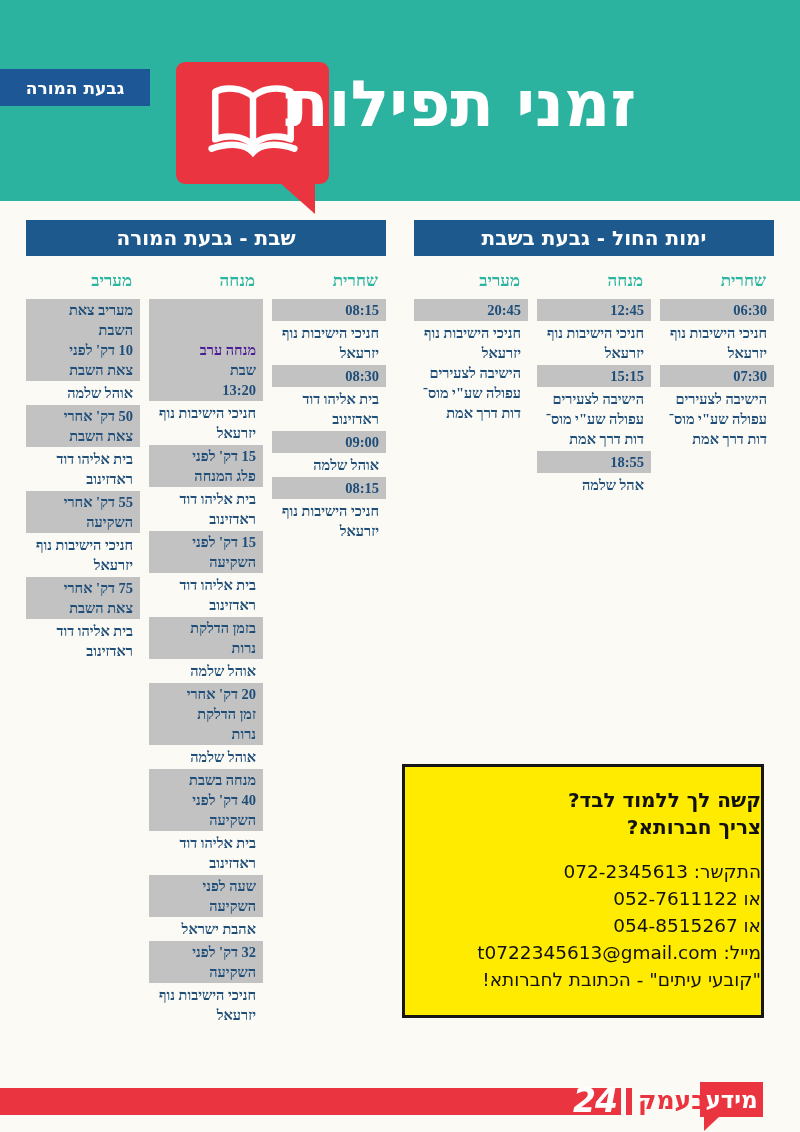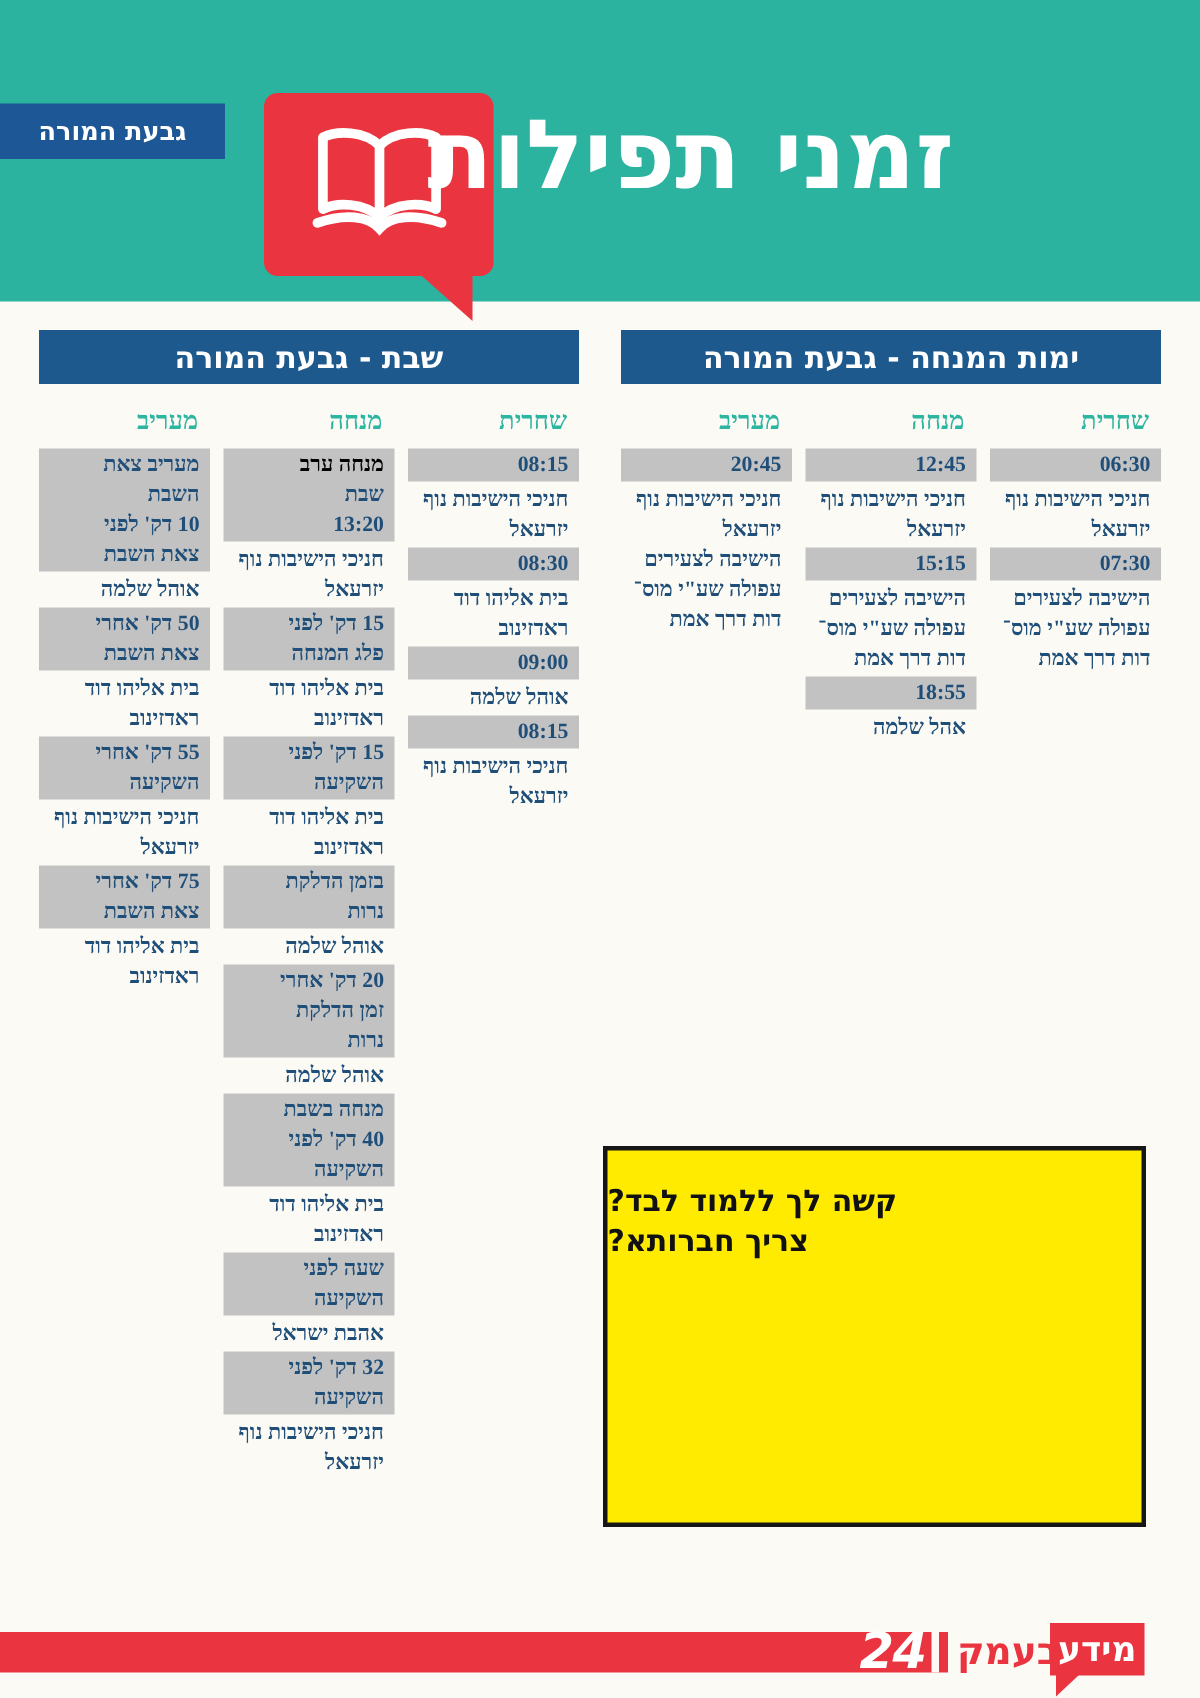--- a/index.html
+++ b/index.html
@@ -44,30 +44,30 @@
   .col{flex:1;min-width:0;font-family:Liberation Serif, serif;}
   .col-header{
     color:#2cb5a1;font-weight:bold;font-size:17px;text-align:right;
     padding-left:2px;padding-right:8px;margin-bottom:8px;
   }
   .lbl{
     background:#c2c2c2;color:#1f4e79;font-weight:bold;font-size:14.5px;
     line-height:20px;padding:1px 7px 1px 2px;margin-bottom:2px;
     text-align:right;white-space:pre-line;
   }
-  .lbl .dark{color:#000000;display:block;}
+  .lbl .dark{color:#4c1d95;display:block;margin-top:40px;}
   .venue{
     color:#1f4e79;font-weight:bold;font-size:14.5px;line-height:20px;
     padding:0 7px 0 2px;margin-bottom:2px;text-align:right;white-space:pre-line;
   }
   
   .contact{
     position:absolute;left:402px;top:764px;width:362px;height:254px;
     background:#ffeb00;border:3px solid #161616;box-sizing:border-box;
-    text-align:left;color:#111;
+    text-align:right;color:#111;
   }
   .contact .head{font-weight:bold;font-size:20px;line-height:27px;margin-top:20px;}
   .contact .body{margin-top:17px;font-size:18.5px;line-height:27px;}
   
   .footer-bar{position:absolute;top:1088px;left:0;width:632px;height:27px;background:#ea3540;}
   .footer-bar .slit{position:absolute;right:6px;top:0;width:5px;height:27px;background:#fbfaf4;}
   .footer-num{
     position:absolute;right:15px;top:-7px;color:#fff;font-weight:bold;
     font-style:italic;font-size:33px;letter-spacing:-1px;
   }
@@ -100,21 +100,21 @@
         <path d="M5 72 C25 65 42 67 50 76 C58 67 75 65 95 72" fill="none" stroke="#ffffff" stroke-width="7" stroke-linecap="round"></path>
       </svg>
     </span>
     <span class="tail"></span>
   </div>
   <div class="logo-text">זמני תפילות</div>
 </div>
 
 <div class="tables">
   <section class="ptable">
-      <div class="ptable-header">ימות המנחה - גבעת המורה</div>
+      <div class="ptable-header">ימות החול - גבעת בשבת</div>
       <div class="cols">
         <div class="col">
           <div class="col-header">שחרית</div>
           <div class="lbl"><span>06:30</span></div>
           <div class="venue">חניכי הישיבות נוף
 יזרעאל</div>
           <div class="lbl"><span>07:30</span></div>
           <div class="venue">הישיבה לצעירים
 עפולה שע"י מוס־
 דות דרך אמת</div>
@@ -215,20 +215,27 @@
         </div>
       </div>
     </section>
 </div>
 
 <div class="contact">
   <div class="head">
     <div>קשה לך ללמוד לבד?</div>
     <div>צריך חברותא?</div>
   </div>
+  <div class="body">
+    <div>התקשר: 072-2345613</div>
+    <div>או 052-7611122</div>
+    <div>או 054-8515267</div>
+    <div>מייל: t0722345613@gmail.com</div>
+    <div>"קובעי עיתים" - הכתובת לחברותא!</div>
+  </div>
 </div>
 
 <div class="footer-bar">
   <span class="footer-num">24</span>
   <span class="slit"></span>
 </div>
 <div class="brand-valley">בעמק</div>
 <div class="brand-box">
   <span>מידע</span>
   <span class="tail"></span>

